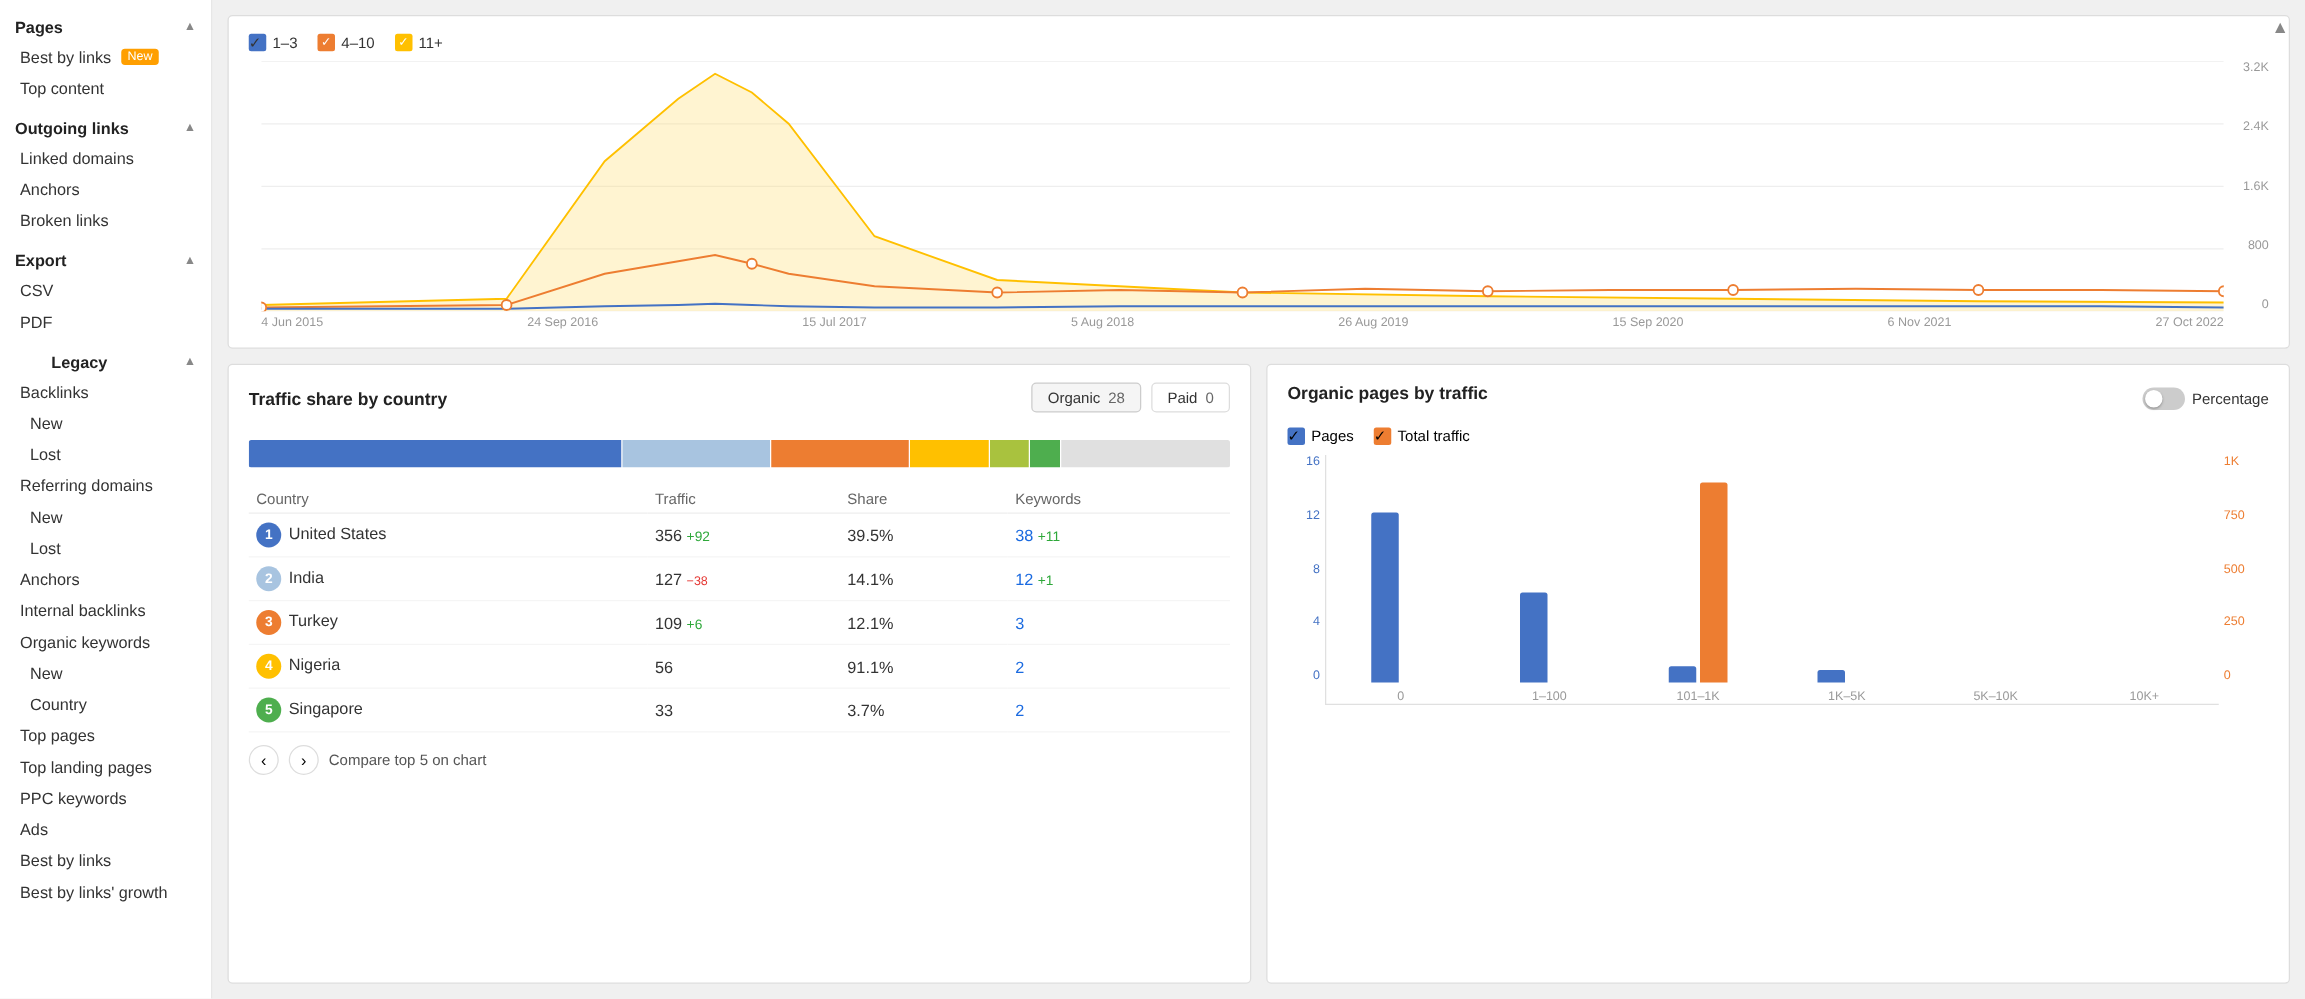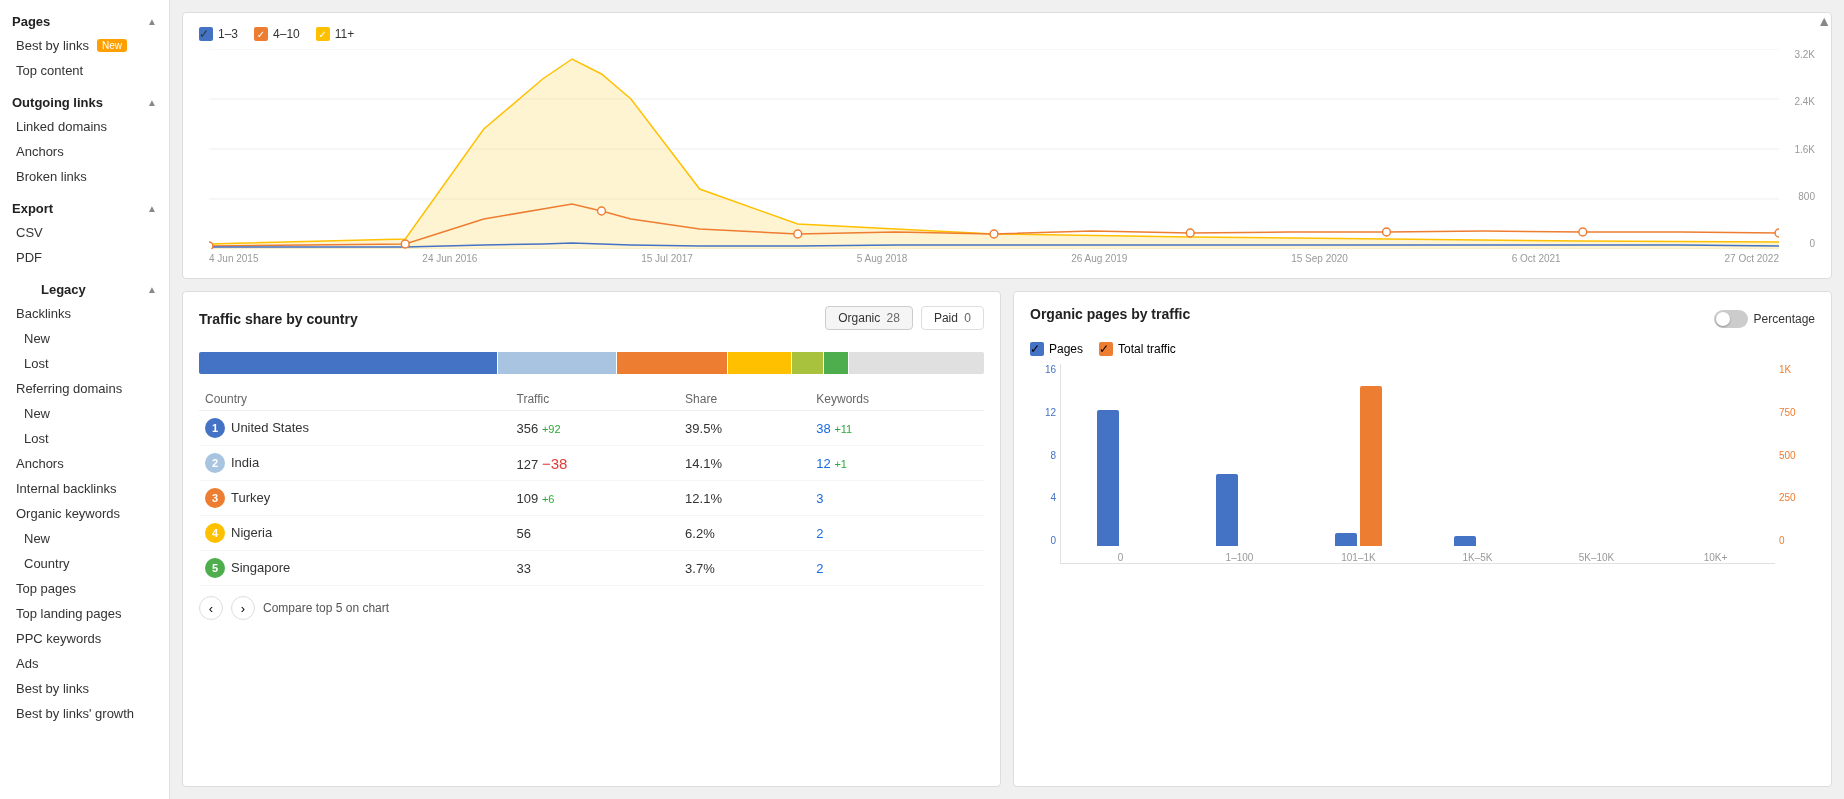--- a/index.html
+++ b/index.html
@@ -174,21 +174,21 @@
       justify-content: center;
       width: 20px;
       height: 20px;
       border-radius: 50%;
       font-size: 11px;
       font-weight: bold;
       color: #fff;
       margin-right: 6px;
     }
     .delta-pos { color: #2ea83a; font-size: 11px; }
-    .delta-neg { color: #e53935; font-size: 15px; }
+    .delta-neg { color: #e53935; font-size: 10px; }
     .kw-link { color: #1a6ae0; text-decoration: none; }
 
     .compare-row {
       display: flex;
       align-items: center;
       gap: 8px;
       margin-top: 10px;
       font-size: 12px;
       color: #555;
     }
@@ -458,26 +458,26 @@
         <circle cx="600" cy="185" r="4" fill="#fff" stroke="#ed7d31" stroke-width="1.5"></circle>
         <circle cx="800" cy="185" r="4" fill="#fff" stroke="#ed7d31" stroke-width="1.5"></circle>
         <circle cx="1000" cy="184" r="4" fill="#fff" stroke="#ed7d31" stroke-width="1.5"></circle>
         <circle cx="1200" cy="183" r="4" fill="#fff" stroke="#ed7d31" stroke-width="1.5"></circle>
         <circle cx="1400" cy="183" r="4" fill="#fff" stroke="#ed7d31" stroke-width="1.5"></circle>
         <circle cx="1600" cy="184" r="4" fill="#fff" stroke="#ed7d31" stroke-width="1.5"></circle>
       </svg>
     </div>
     <div class="x-axis-labels" style="padding-right:36px;">
       <span>4 Jun 2015</span>
-      <span>24 Jun 2016</span>
+      <span>24 Sep 2016</span>
       <span>15 Jul 2017</span>
       <span>5 Aug 2018</span>
       <span>26 Aug 2019</span>
       <span>15 Sep 2020</span>
-      <span>6 Oct 2021</span>
+      <span>6 Nov 2021</span>
       <span>27 Oct 2022</span>
     </div>
   </div>
 
   <div id="bottom-row">
 
     <div class="panel" id="traffic-panel">
       <div style="display:flex; align-items:center; justify-content:space-between; margin-bottom:10px;">
         <div class="panel-title">Traffic share by country</div>
         <div class="tab-row">
@@ -526,21 +526,21 @@
             </tr>
             <tr>
               <td><span class="country-badge" style="background: rgb(237, 125, 49);">3</span>Turkey</td>
               <td>109 <span class="delta-pos">+6</span></td>
               <td>12.1%</td>
               <td><a class="kw-link" href="#">3</a></td>
             </tr>
             <tr>
               <td><span class="country-badge" style="background: rgb(255, 192, 0);">4</span>Nigeria</td>
               <td>56 </td>
-              <td>6.2%</td>
+              <td>91.1%</td>
               <td><a class="kw-link" href="#">2</a></td>
             </tr>
             <tr>
               <td><span class="country-badge" style="background: rgb(78, 174, 78);">5</span>Singapore</td>
               <td>33 </td>
               <td>3.7%</td>
               <td><a class="kw-link" href="#">2</a></td>
             </tr>
           </tbody>
       </table>

